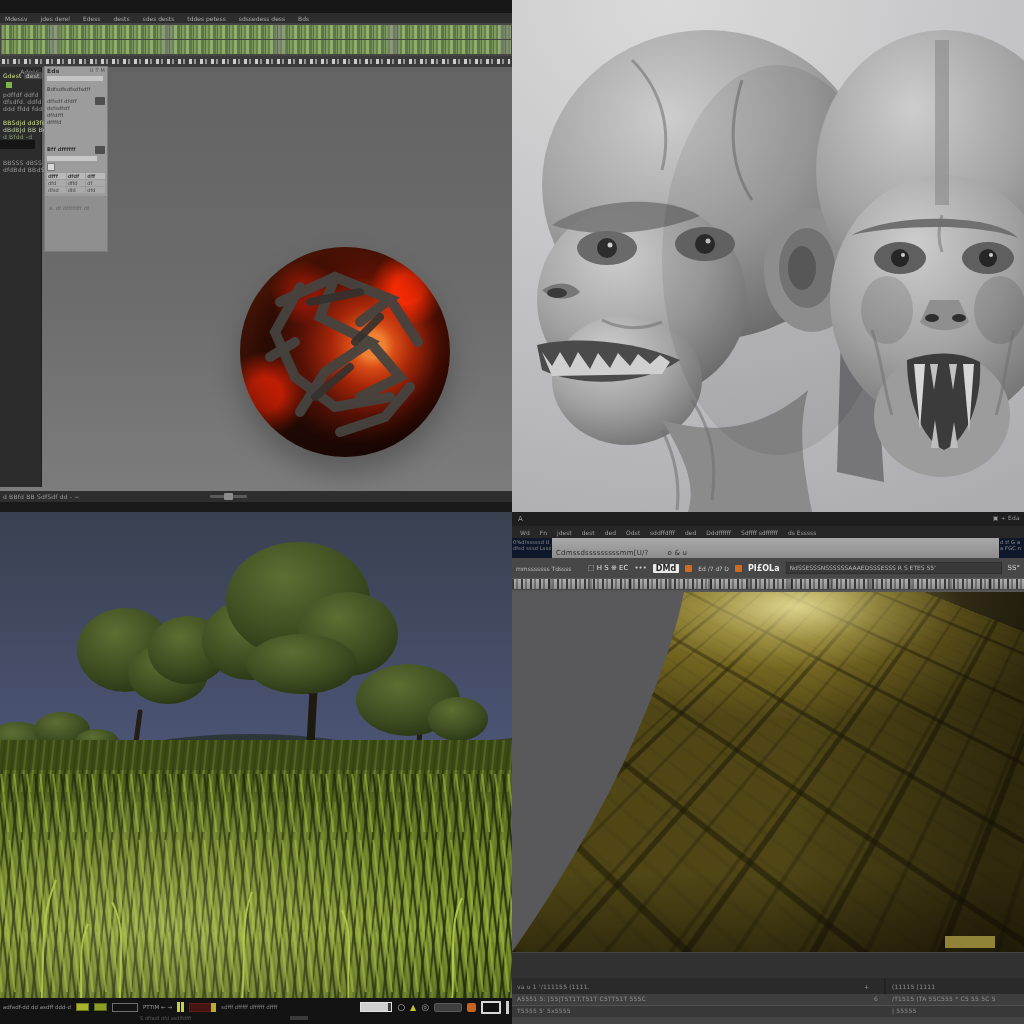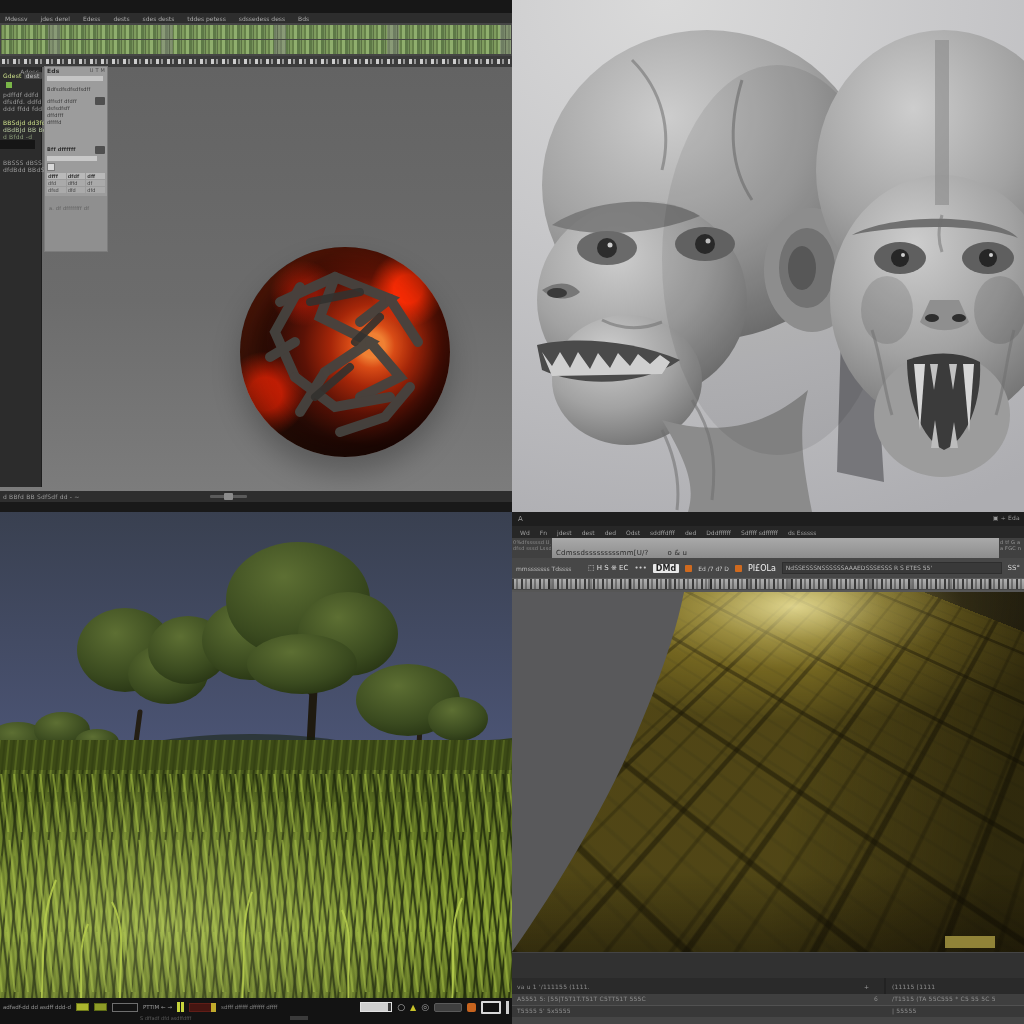--- a/index.html
+++ b/index.html
@@ -81,33 +81,33 @@
   .osq3{width:9px;height:9px;background:#c8641e;border-radius:2px;}
   .monitor{width:20px;height:13px;border:2px solid #d8d8d8;background:#101010;border-radius:1px;}
   .sliver{width:3px;height:13px;background:#cfcfcf;}
   .q3-row2{position:absolute;left:140px;top:17px;font-size:5px;color:#5d5d5d;white-space:nowrap;}
   .q3-row2box{position:absolute;left:290px;top:18px;width:18px;height:4px;background:#3a3a3a;}
 
   
   .q4-row1{left:0;top:0;width:512px;height:14px;background:#1e1e1e;color:#9a9a9a;}
   .q4-row2{left:0;top:14px;width:512px;height:12px;background:#272727;display:flex;align-items:center;gap:10px;padding:0 8px;}
   .q4-row2 span{font-size:6px;color:#9f9f9f;white-space:nowrap;}
-  .q4-row3{left:0;top:26px;width:512px;height:20px;background:#404040;}
+  .q4-row3{left:0;top:26px;width:512px;height:20px;background:#0f172a;}
   .cmd-left{position:absolute;left:0;top:0;width:40px;height:20px;color:#8d8d8d;padding:2px 1px;}
   .cmd-mid{position:absolute;left:40px;top:0;width:447px;height:20px;background:linear-gradient(#a9a9a9,#8d8d8d);color:#2c2c2c;padding:2px 4px;}
   .cmd-right{position:absolute;left:487px;top:0;width:25px;height:20px;color:#9a9a9a;padding:2px 1px;}
   .q4-row4{left:0;top:46px;width:512px;height:20px;background:#474747;display:flex;align-items:center;gap:6px;padding:0 4px;}
   .q4-row4 span{white-space:nowrap;}
   .tleft{font-size:6px;color:#bdbdbd;width:66px;overflow:hidden;}
   .ticons{font-size:7px;color:#e0e0e0;}
   .tdots{font-size:7px;color:#cccccc;}
   .tchip{background:#e8e8e8;color:#222;font-weight:bold;font-size:8px;padding:0 3px;border-radius:1px;}
   .tseg{font-size:6px;color:#c9c9c9;}
   .osq4{width:7px;height:7px;background:#cf6a1f;border-radius:1px;flex:none;}
-  .tbold{font-size:8px;font-weight:normal;color:#f0f0f0;}
+  .tbold{font-size:8px;font-weight:bold;color:#f0f0f0;}
   .tstrip{flex:1;background:#393939;border:1px solid #2e2e2e;height:12px;font-size:6px;color:#b5b5b5;padding:1px 3px;overflow:hidden;white-space:nowrap;}
   .tend{font-size:7px;color:#d5d5d5;}
   .q4-ruler{left:0;top:66px;width:512px;height:12px;border-top:1px solid #5a5a5a;border-bottom:1px solid #474747;
     background:
       repeating-linear-gradient(90deg,transparent 0 36px,rgba(0,0,0,.25) 36px 40px),
       repeating-linear-gradient(90deg,rgba(40,40,40,.85) 0 2px,transparent 2px 4px,rgba(60,60,60,.5) 4px 6px,transparent 6px 9px),
       linear-gradient(#b0b0b0,#8f8f8f);}
   .q4-line{left:0;top:78px;width:512px;height:2px;background:#565656;}
   .q4-viewport{left:0;top:80px;width:512px;height:360px;background:#39331a;overflow:hidden;}
   .floor{position:absolute;left:-460px;top:-60px;width:1440px;height:1060px;background-color:#73651f;

